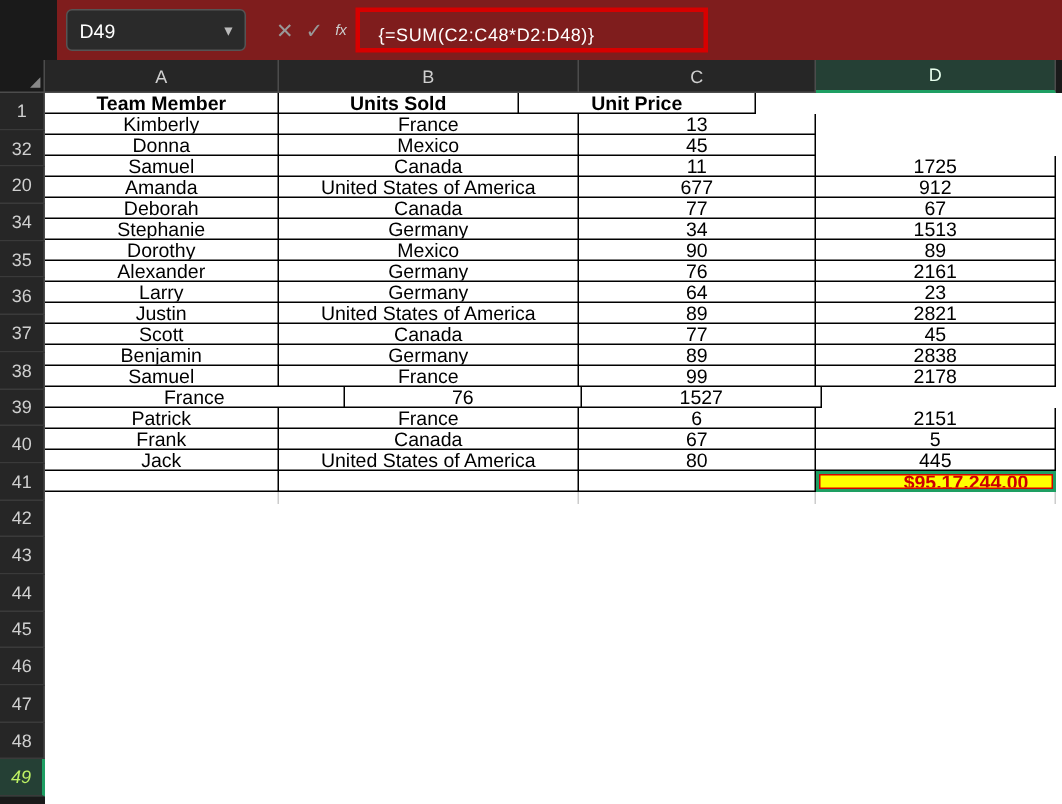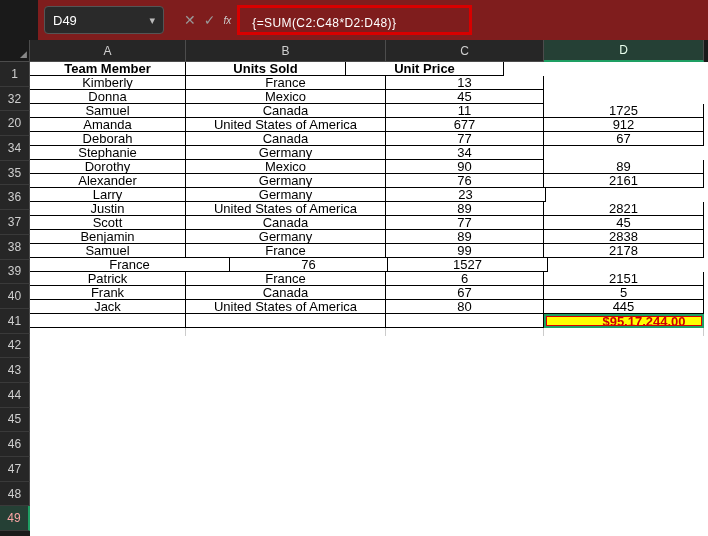--- a/index.html
+++ b/index.html
@@ -85,22 +85,23 @@
       color: #cfcfcf;
       display: flex;
       align-items: center;
       justify-content: center;
       border-right: 1px solid #4c4c4c;
       border-bottom: 1px solid #3a3a3a;
       font-size: 12px;
     }
     .row-head.sel {
       background: #254035;
-      color: #fca5a5;
+      color: #bef264;
       border-right: 2px solid #1e9f63;
+      font-style: italic;
     }
 
     .grid-col { flex: 1; display: flex; flex-direction: column; overflow: hidden; }
     .col-heads { display: flex; height: 22px; }
     .col-head {
       background: #262626;
       color: #cfcfcf;
       display: flex;
       align-items: center;
       justify-content: center;
@@ -224,36 +225,38 @@
       <div class="data-row">
           <div class="cell col-a">Deborah</div>
           <div class="cell col-b">Canada</div>
           <div class="cell col-c">77</div>
           <div class="cell col-d">67</div>
         </div>
       <div class="data-row">
           <div class="cell col-a">Stephanie</div>
           <div class="cell col-b">Germany</div>
           <div class="cell col-c">34</div>
+          <div class="cell col-d">1513</div>
         </div>
       <div class="data-row">
           <div class="cell col-a">Dorothy</div>
           <div class="cell col-b">Mexico</div>
           <div class="cell col-c">90</div>
           <div class="cell col-d">89</div>
         </div>
       <div class="data-row">
           <div class="cell col-a">Alexander</div>
           <div class="cell col-b">Germany</div>
           <div class="cell col-c">76</div>
           <div class="cell col-d">2161</div>
         </div>
       <div class="data-row">
           <div class="cell col-a">Larry</div>
           <div class="cell col-b">Germany</div>
+          <div class="cell col-c">64</div>
           <div class="cell col-d">23</div>
         </div>
       <div class="data-row">
           <div class="cell col-a">Justin</div>
           <div class="cell col-b">United States of America</div>
           <div class="cell col-c">89</div>
           <div class="cell col-d">2821</div>
         </div>
       <div class="data-row">
           <div class="cell col-a">Scott</div>

